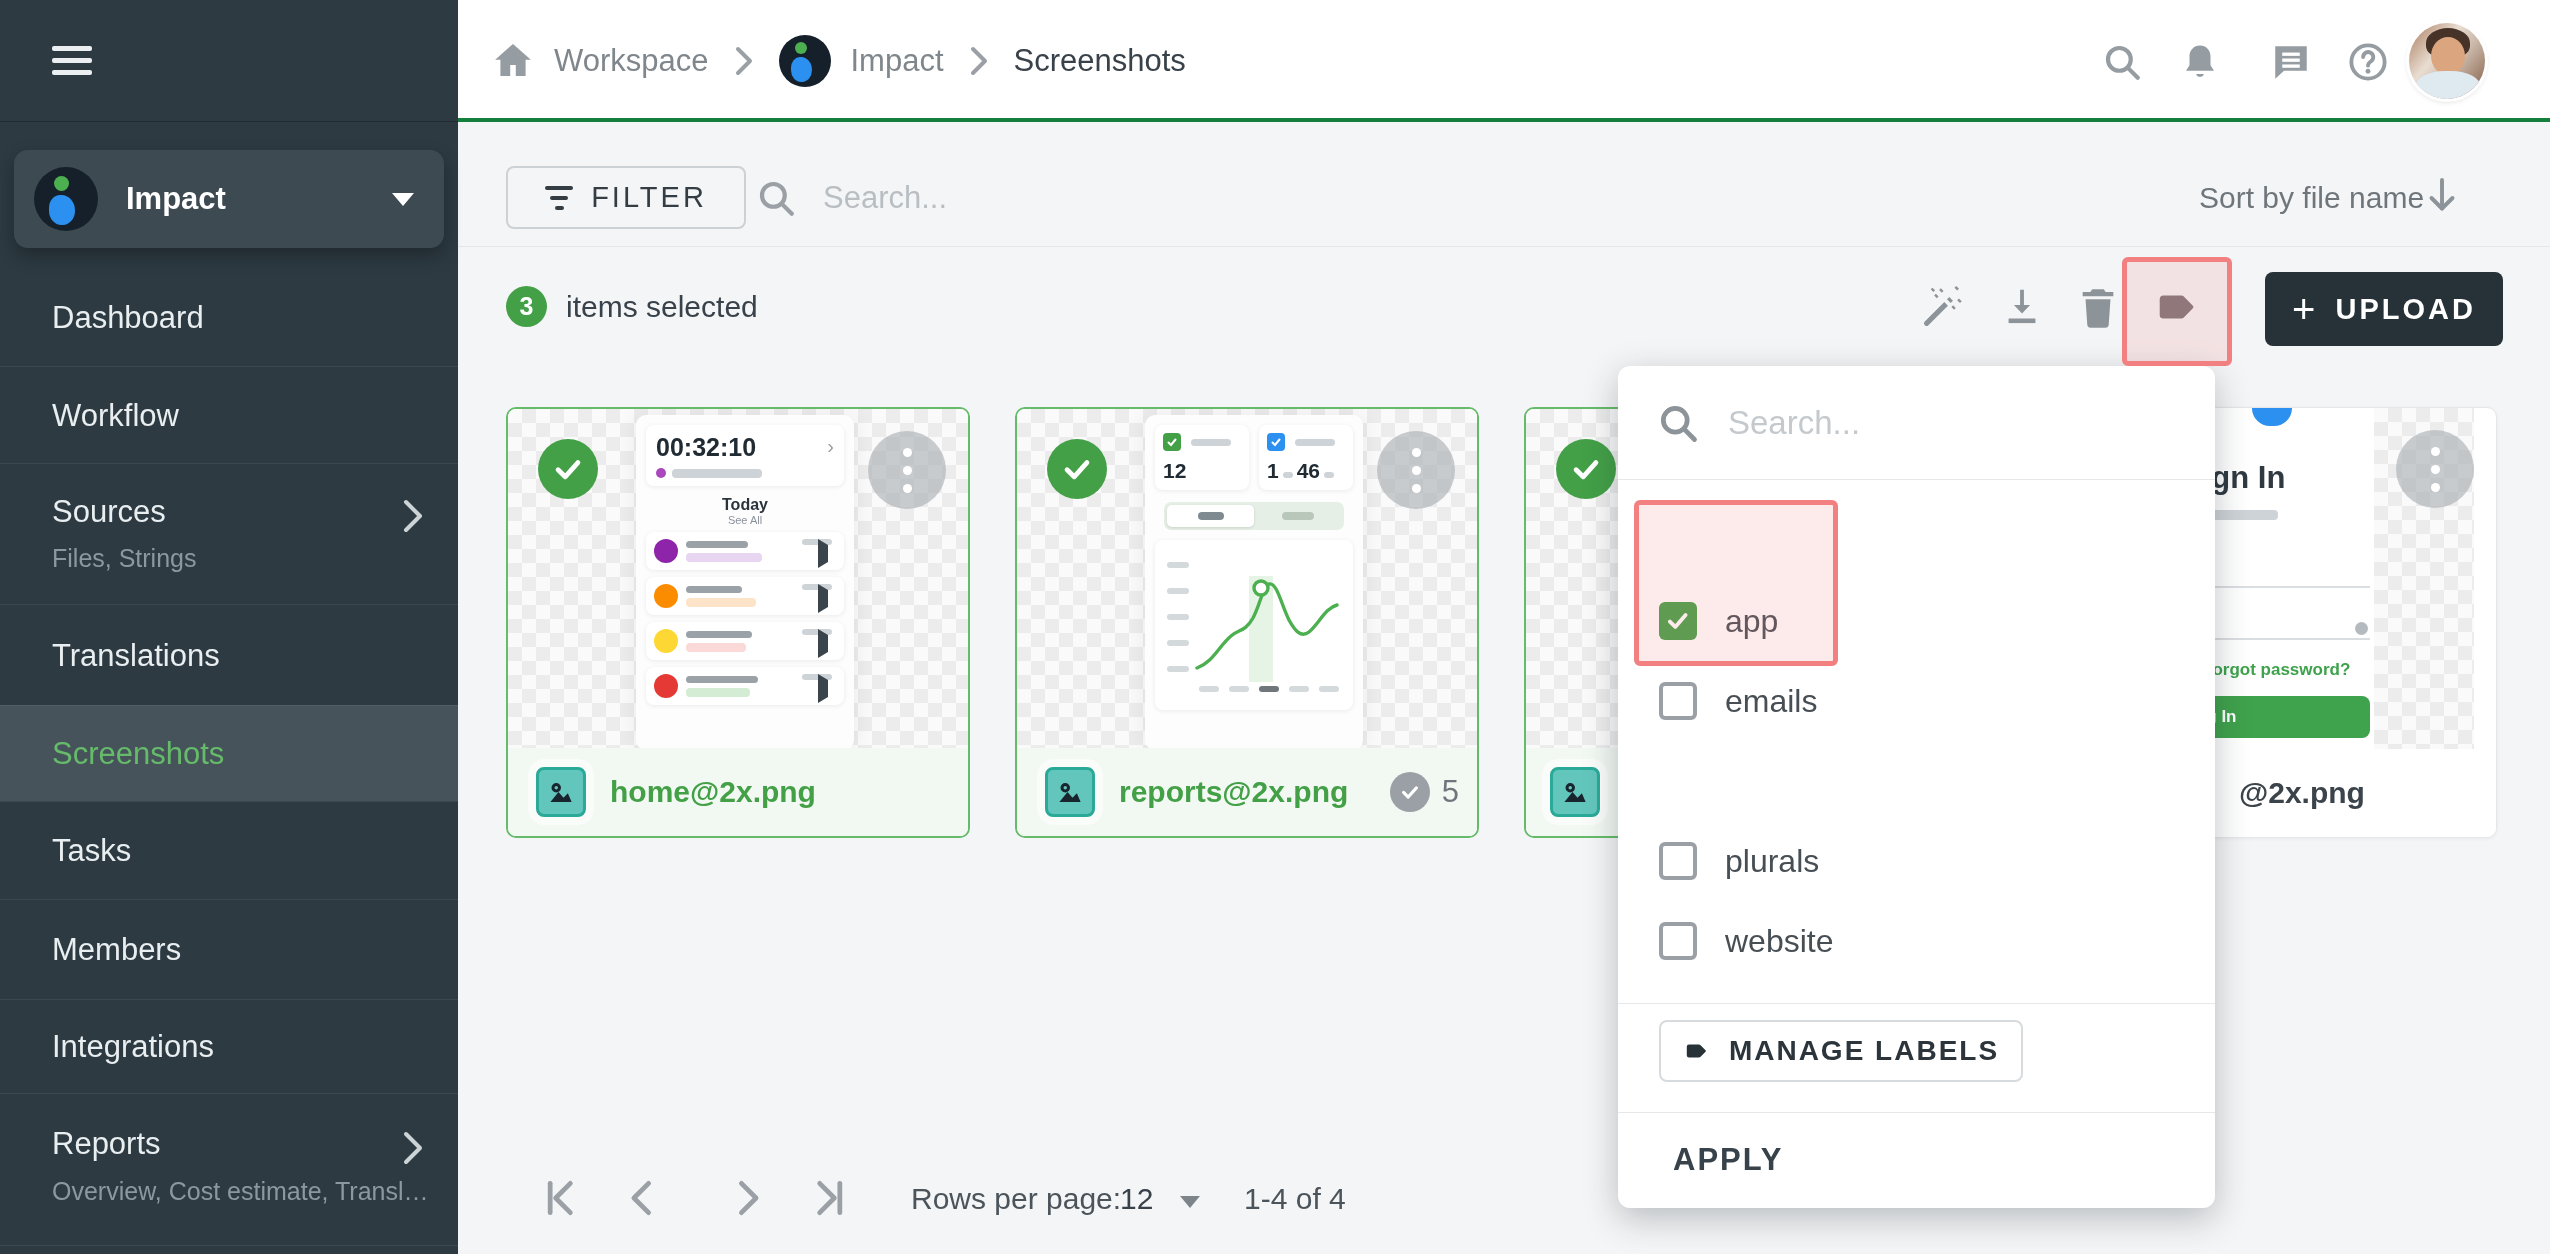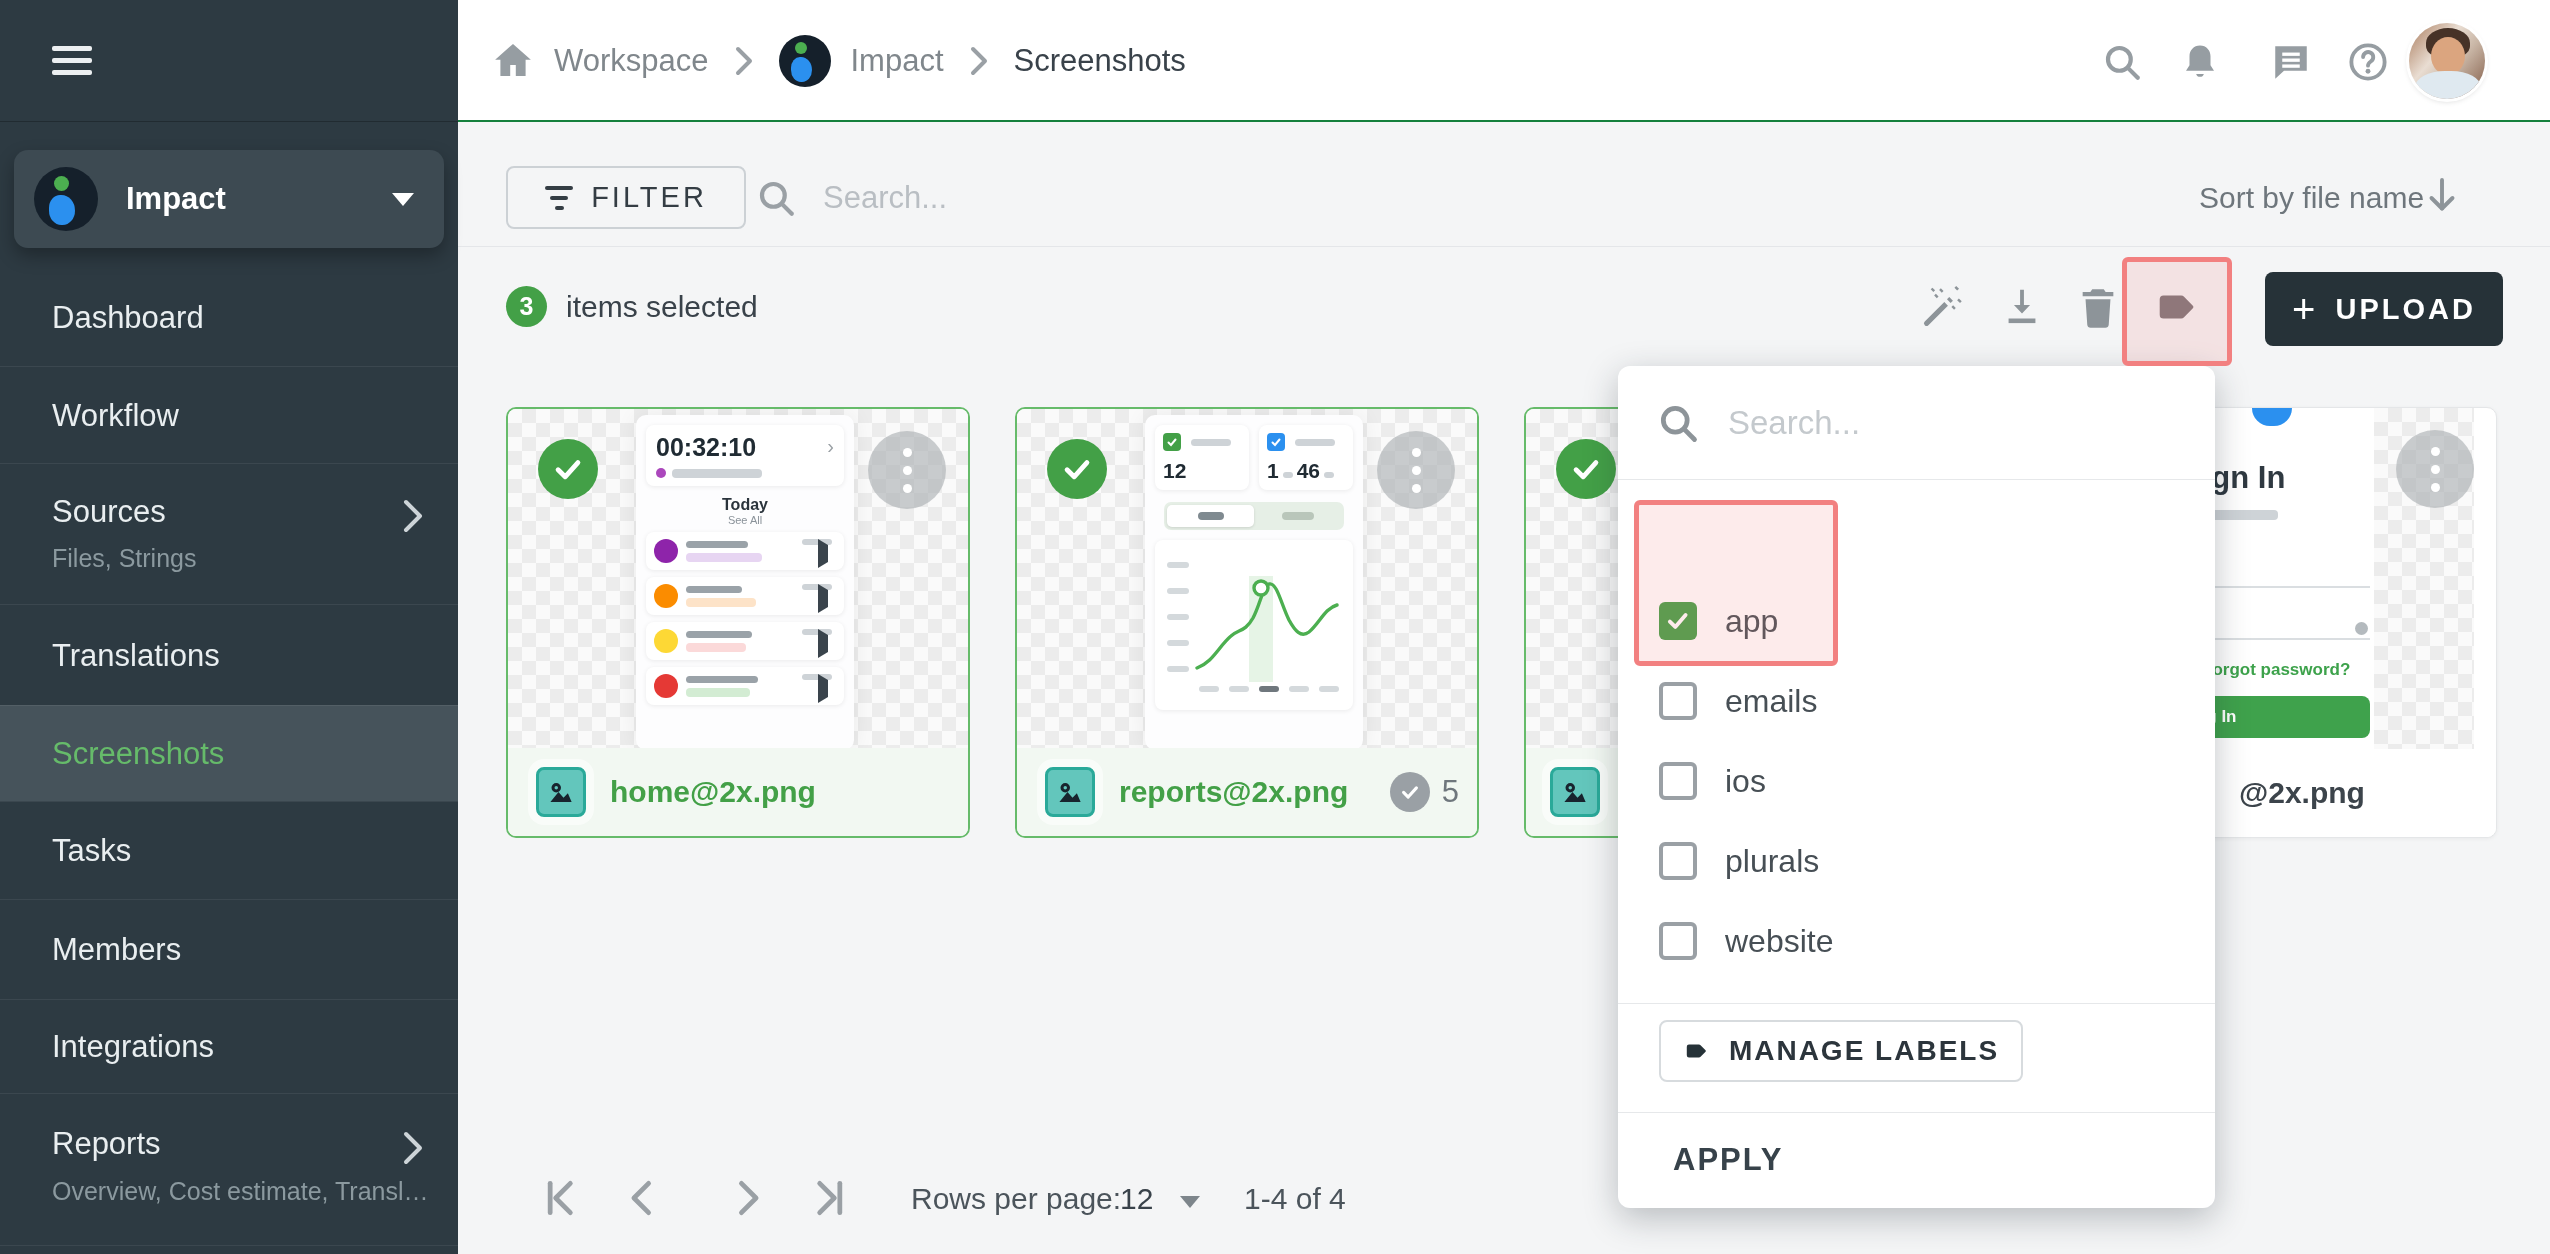--- a/index.html
+++ b/index.html
@@ -31,21 +31,21 @@
   .nav-item { position:relative; width:458px; border-top:1px solid rgba(255,255,255,.07); cursor:pointer;}
   .nav-item:first-child { border-top:none;}
   .nav-label { position:absolute; left:52px; color:#e9eef0; font-size:31px; font-weight:500;}
   .nav-sub { position:absolute; left:52px; color:#8b999f; font-size:25px;}
   .nav-chev { position:absolute; right:34px; color:#cdd4d8;}
   .nav-item.active { background:#46535b;}
   .nav-item.active .nav-label { color:#66bb6a;}
 
   
   .header { position:absolute; left:458px; top:0; width:2092px; height:122px; background:#fff;
-    border-bottom:2px solid #15803d; z-index:6;}
+    border-bottom:4px solid #15803d; z-index:6;}
   .crumb { position:absolute; top:0; height:122px; display:flex; align-items:center; color:#80878c; font-size:31px;}
   .crumb-sep { color:#9aa0a5; margin:0 26px; display:flex; align-items:center;}
   .crumb .impact-logo { width:52px; height:52px; margin-right:20px;}
   .crumb .impact-logo .dot{ left:16px; top:7px; width:12px; height:12px;}
   .crumb .impact-logo .drop{ left:12px; top:22px; width:21px; height:25px;}
   .crumb-current { color:#39424a; font-weight:500;}
   .hicon { position:absolute; top:41px; width:42px; height:42px; color:#969da2; cursor:pointer;}
   .avatar { position:absolute; left:1951px; top:23px; width:76px; height:76px; border-radius:50%;
     overflow:hidden; background:linear-gradient(130deg,#a8795a 0%,#e9ddd2 38%,#c9b6a6 60%,#7e5742 100%);
     box-shadow:0 0 0 3px #fff,0 2px 6px rgba(0,0,0,.2); cursor:pointer;}
@@ -545,24 +545,20 @@
       <svg width="26" height="26" viewBox="0 0 24 24">
           <polyline points="4.5,12.5 9.5,17.5 19,6.5" fill="none" stroke="#fff" stroke-width="3.6" stroke-linecap="round" stroke-linejoin="round"></polyline>
         </svg>
     </span>
     <span class="dd-label">app</span>
   </div>
   <div class="dd-option" style="top:304px">
     <span class="cbx off"></span>
     <span class="dd-label">emails</span>
   </div>
-  <div class="dd-option" style="top:384px">
-    <span class="cbx off"></span>
-    <span class="dd-label">ios</span>
-  </div>
   <div class="dd-option" style="top:464px">
     <span class="cbx off"></span>
     <span class="dd-label">plurals</span>
   </div>
   <div class="dd-option" style="top:544px">
     <span class="cbx off"></span>
     <span class="dd-label">website</span>
   </div>
 
   <div class="dd-div" style="top:637px"></div>

